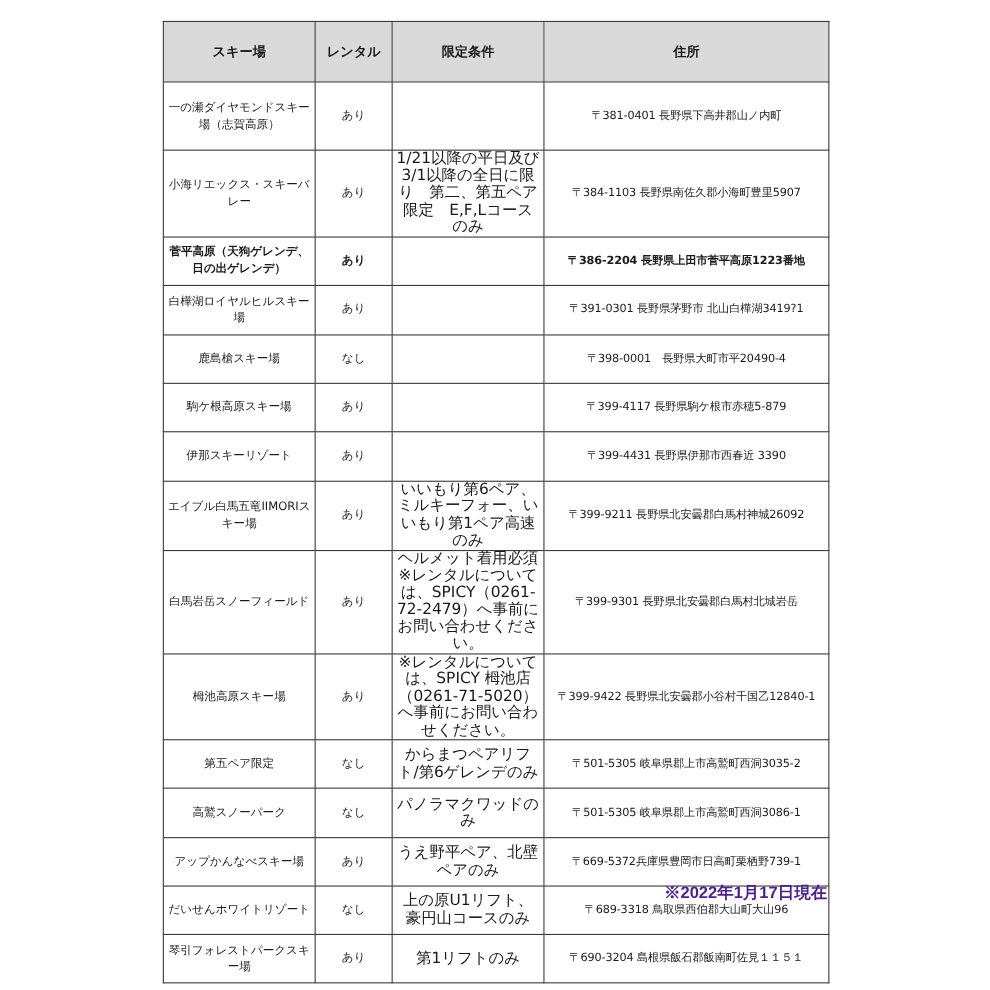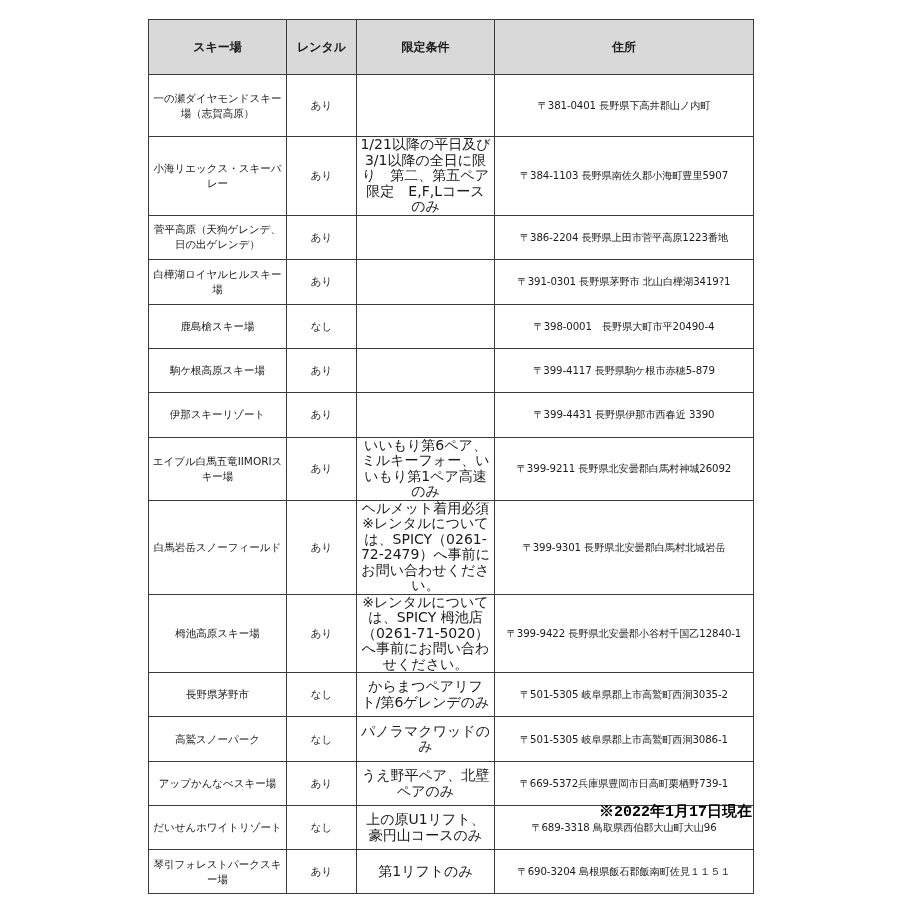--- a/index.html
+++ b/index.html
@@ -20,22 +20,22 @@
     padding: 0 2px; font-size: 10.5px; line-height: 15px;
     overflow: hidden; word-break: break-all;
   }
   table.resorts th {
     background: #d9d9d9; font-weight: bold; font-size: 12px; height: 54px; margin-top: 24px;
   }
   table.resorts td.addr { white-space: nowrap; font-size: 10.2px; letter-spacing: -0.1px; }
   table.resorts td.cond { font-size: 14px; line-height: 15.5px; padding: 0 3px; }
   .footnote {
     position: absolute; right: 148px; top: 802px;
-    font-family: Liberation Mono, monospace;
-    font-weight: bold; font-size: 15px; color: #000000;
+    font-family: Liberation Sans, sans-serif;
+    font-weight: bold; font-size: 15px; color: #4c1d95;
   }
 </style>
 </head>
 <body>
 
 <table class="resorts">
   <colgroup>
       <col class="c1">
       <col class="c2">
       <col class="c3">
@@ -55,21 +55,21 @@
         <td>あり</td>
         <td class="cond"></td>
         <td class="addr">〒381-0401 長野県下高井郡山ノ内町</td>
       </tr>
       <tr style="height: 62px;">
         <td>小海リエックス・スキーバレー</td>
         <td>あり</td>
         <td class="cond">1/21以降の平日及び3/1以降の全日に限り　第二、第五ペア限定　E,F,Lコースのみ</td>
         <td class="addr">〒384-1103 長野県南佐久郡小海町豊里5907</td>
       </tr>
-      <tr style="height: 44px;">
+      <tr style="height: 44px; font-weight: bold;">
         <td>菅平高原（天狗ゲレンデ、日の出ゲレンデ）</td>
         <td>あり</td>
         <td class="cond"></td>
         <td class="addr">〒386-2204 長野県上田市菅平高原1223番地</td>
       </tr>
       <tr style="height: 45px;">
         <td>白樺湖ロイヤルヒルスキー場</td>
         <td>あり</td>
         <td class="cond"></td>
         <td class="addr">〒391-0301 長野県茅野市 北山白樺湖3419?1</td>
@@ -104,21 +104,21 @@
         <td class="cond">ヘルメット着用必須※レンタルについては、SPICY（0261-72-2479）へ事前にお問い合わせください。</td>
         <td class="addr">〒399-9301 長野県北安曇郡白馬村北城岩岳</td>
       </tr>
       <tr style="height: 65px;">
         <td>栂池高原スキー場</td>
         <td>あり</td>
         <td class="cond">※レンタルについては、SPICY 栂池店（0261-71-5020）へ事前にお問い合わせください。</td>
         <td class="addr">〒399-9422 長野県北安曇郡小谷村千国乙12840-1</td>
       </tr>
       <tr style="height: 44px;">
-        <td>長野県茅野市</td>
+        <td>第五ペア限定</td>
         <td>なし</td>
         <td class="cond">からまつペアリフト/第6ゲレンデのみ</td>
         <td class="addr">〒501-5305 岐阜県郡上市高鷲町西洞3035-2</td>
       </tr>
       <tr style="height: 45px;">
         <td>高鷲スノーパーク</td>
         <td>なし</td>
         <td class="cond">パノラマクワッドのみ</td>
         <td class="addr">〒501-5305 岐阜県郡上市高鷲町西洞3086-1</td>
       </tr>

